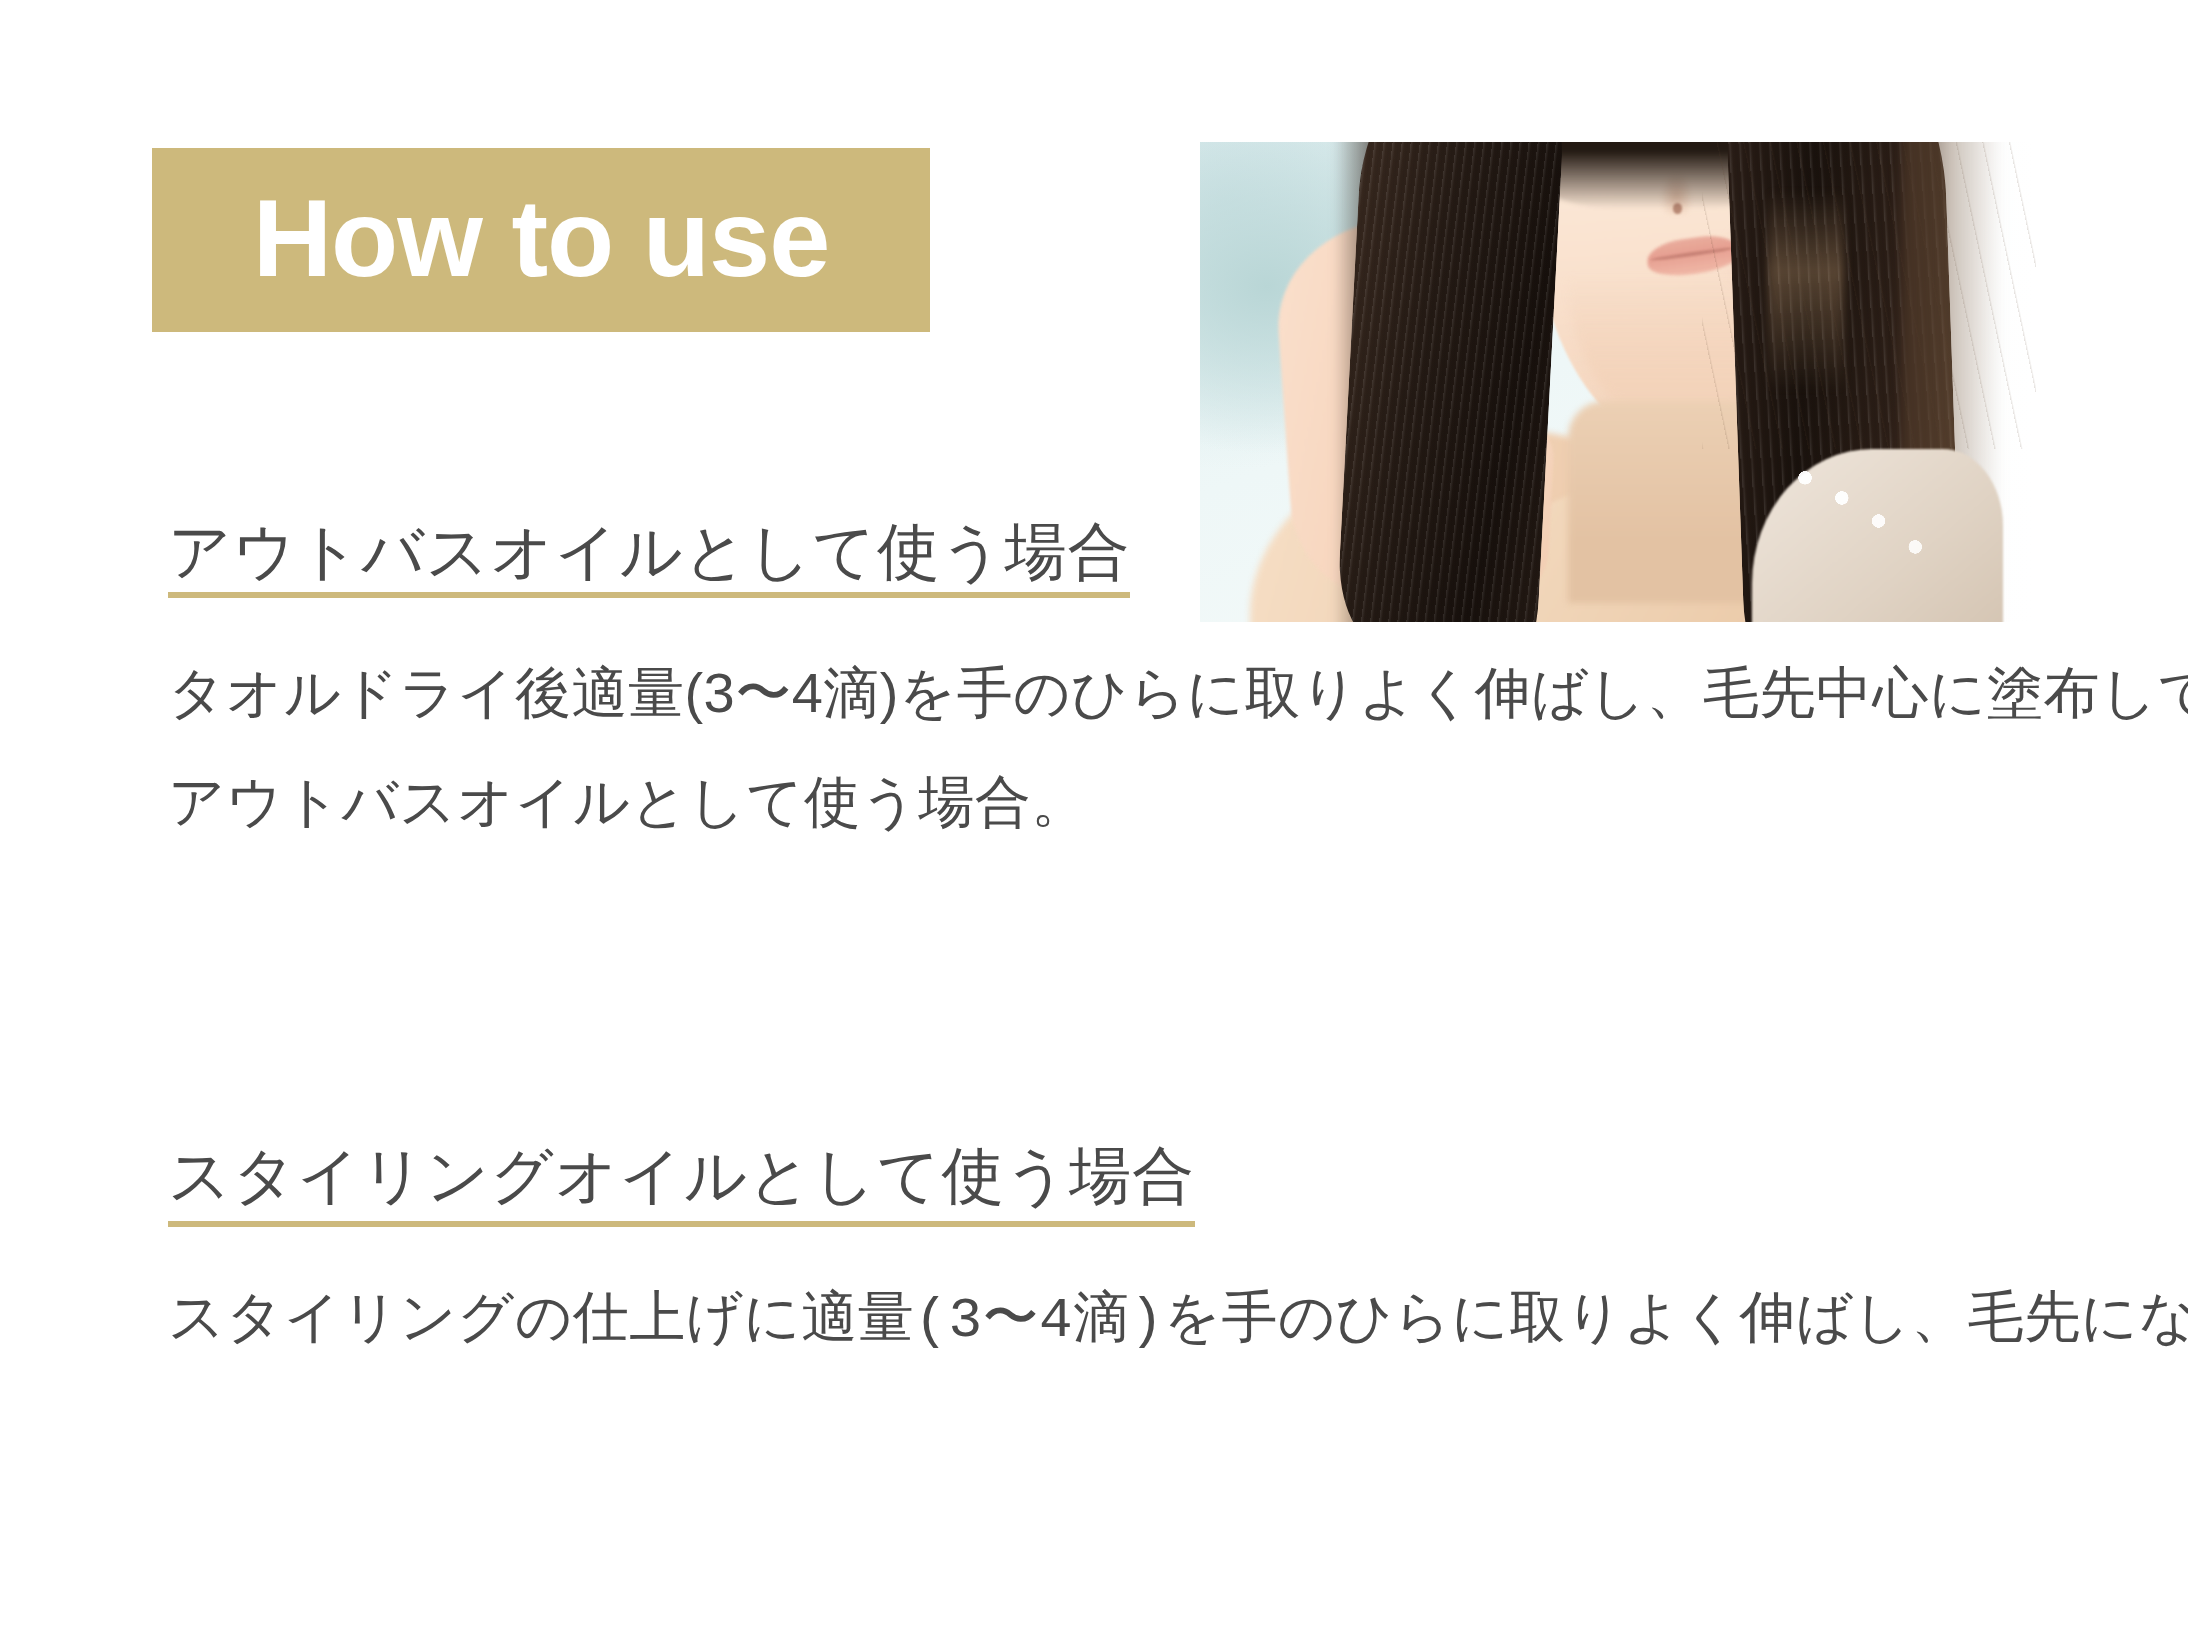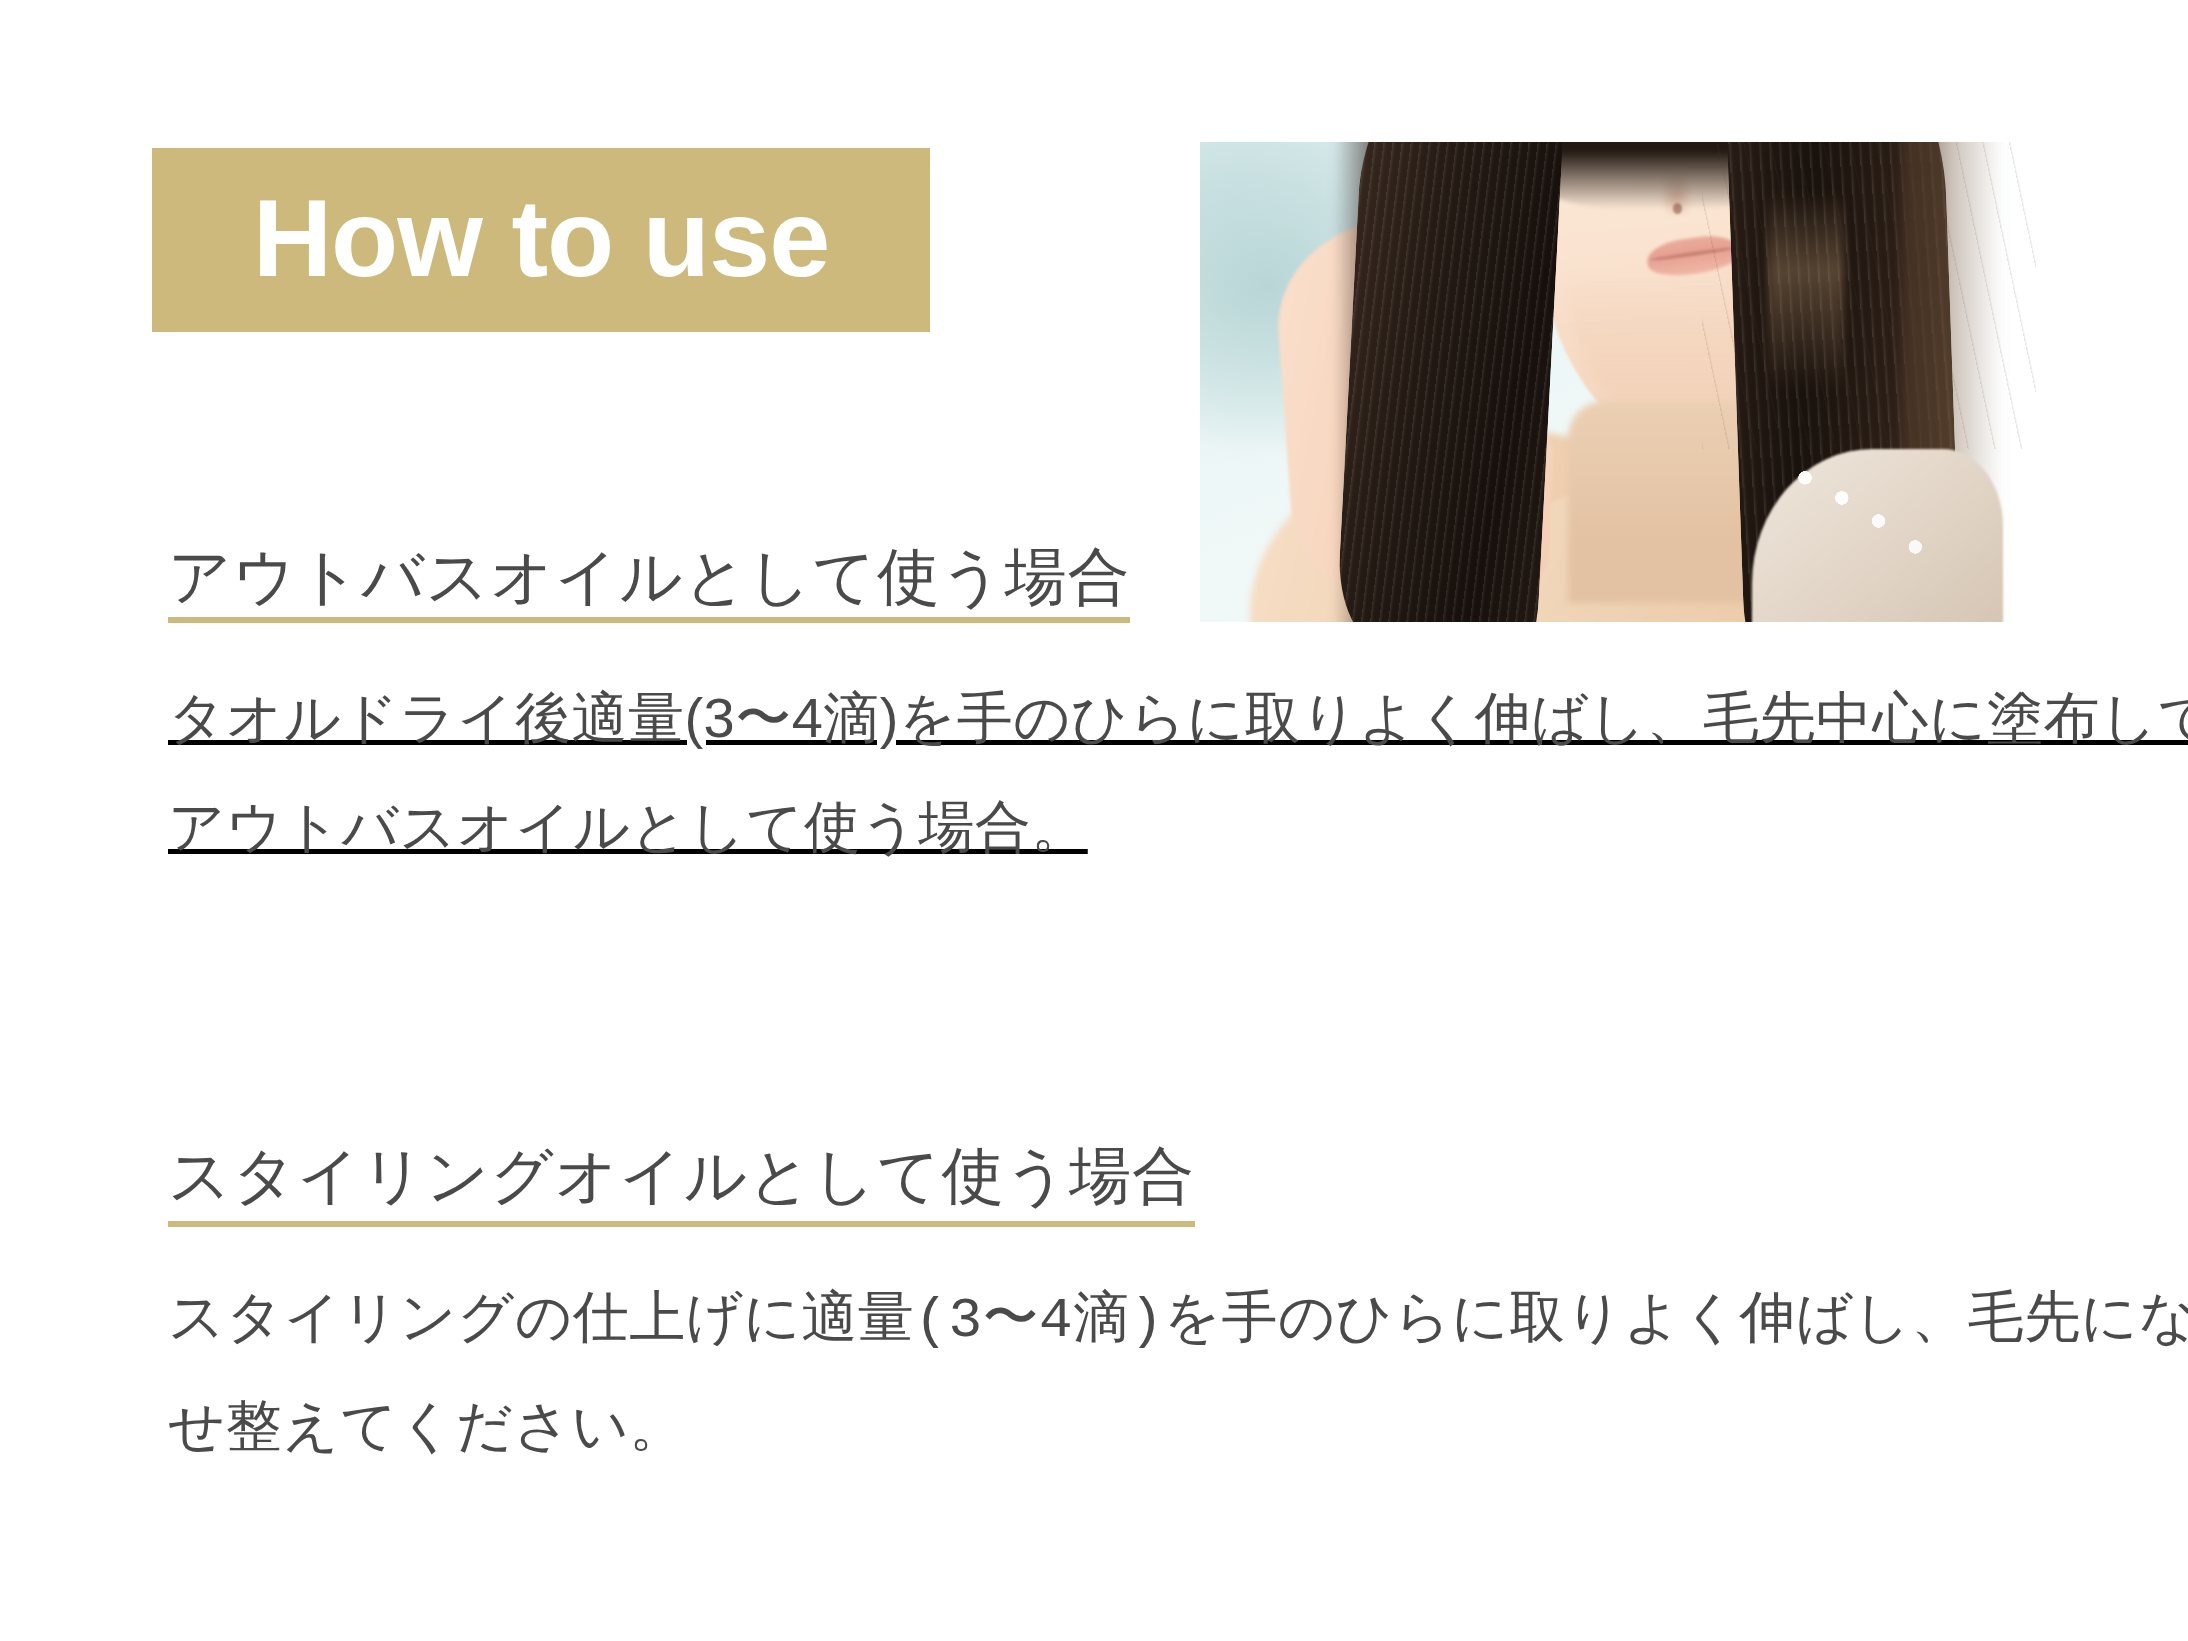--- a/index.html
+++ b/index.html
@@ -269,21 +269,21 @@
     filter:blur(1px);
     opacity:.95;
   }
   .n1 { left:26.5%; top:28.5%; width:5.6%; height:5.4%; }
   .n2 { left:30.2%; top:39%;   width:5.4%; height:5.2%; }
 
   
   .content { position:absolute; left:0; top:0; width:100%; }
 
   .section { position:absolute; left:168px; }
-  .sec1 { top:540px;text-decoration:underline; }
+  .sec1 { top:515px; }
   .sec2 { top:1144px;font-family:Liberation Mono, monospace; }
 
   .sec-heading {
     font-size:62px;
     color:#4a4a4a;
     line-height:1.18;
     letter-spacing:1px;
     white-space:nowrap;
     border-bottom:6px solid #cdb97c;
     display:inline-block;
@@ -352,17 +352,16 @@
     <div class="sec-body">
       <span class="line">タオルドライ後適量(3〜4滴)を手のひらに取りよく伸ばし、毛先中心に塗布して髪</span>
       <span class="line">アウトバスオイルとして使う場合。</span>
     </div>
   </div>
 
   <div class="section sec2">
     <div class="sec-heading">スタイリングオイルとして使う場合</div>
     <div class="sec-body">
       <span class="line">スタイリングの仕上げに適量(3〜4滴)を手のひらに取りよく伸ばし、毛先になじま</span>
-      <span class="line">せ整えてください。</span>
     </div>
   </div>
 
 </div>
 
 </body></html>

